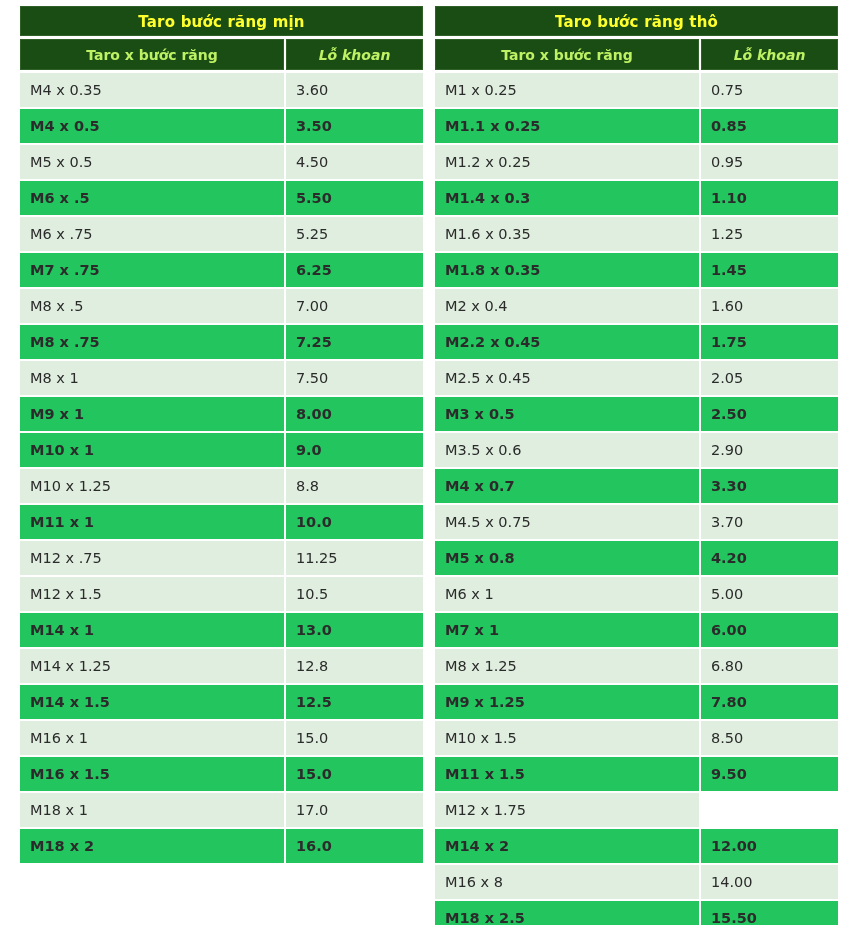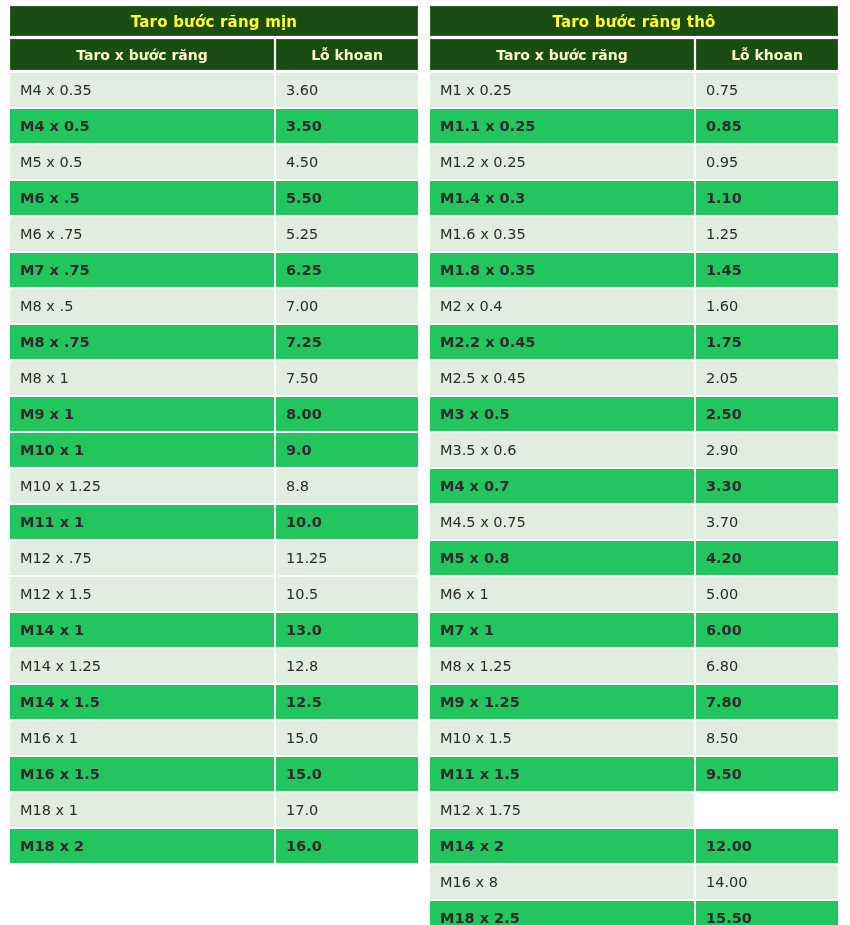--- a/index.html
+++ b/index.html
@@ -10,21 +10,21 @@
     background: #ffffff;
     font-family: "DejaVu Sans", sans-serif;
     overflow: hidden;
   }
 
   #page {
     position: relative;
     width: 850px;
     height: 925px;
     background: #ffffff;
-    padding: 6px 12px 0 10px;
+    padding: 6px 12px 0 20px;
     overflow: hidden;
   }
 
   .tables-wrap {
     display: flex;
     gap: 12px;
     align-items: flex-start;
     width: 100%;
     height: 919px;
     overflow: hidden;
@@ -52,32 +52,32 @@
 
   .col-head-row {
     display: flex;
     margin-top: 3px;
     height: 31px;
     gap: 2px;
   }
 
   .col-head {
     background: #1a4d14;
-    color: #fef9c3;
+    color: #bef264;
     font-weight: bold;
     font-size: 14px;
     text-align: center;
     line-height: 31px;
     border: 1px solid #2f6127;
     white-space: nowrap;
     overflow: hidden;
   }
 
   .col-head.c1 { flex: 0 0 264px; }
-  .col-head.c2 { flex: 1 1 auto; }
+  .col-head.c2 { flex: 1 1 auto; font-style: italic; }
 
   .rows {
     margin-top: 3px;
   }
 
   .data-row {
     display: flex;
     height: 34px;
     gap: 2px;
     margin-bottom: 2px;

